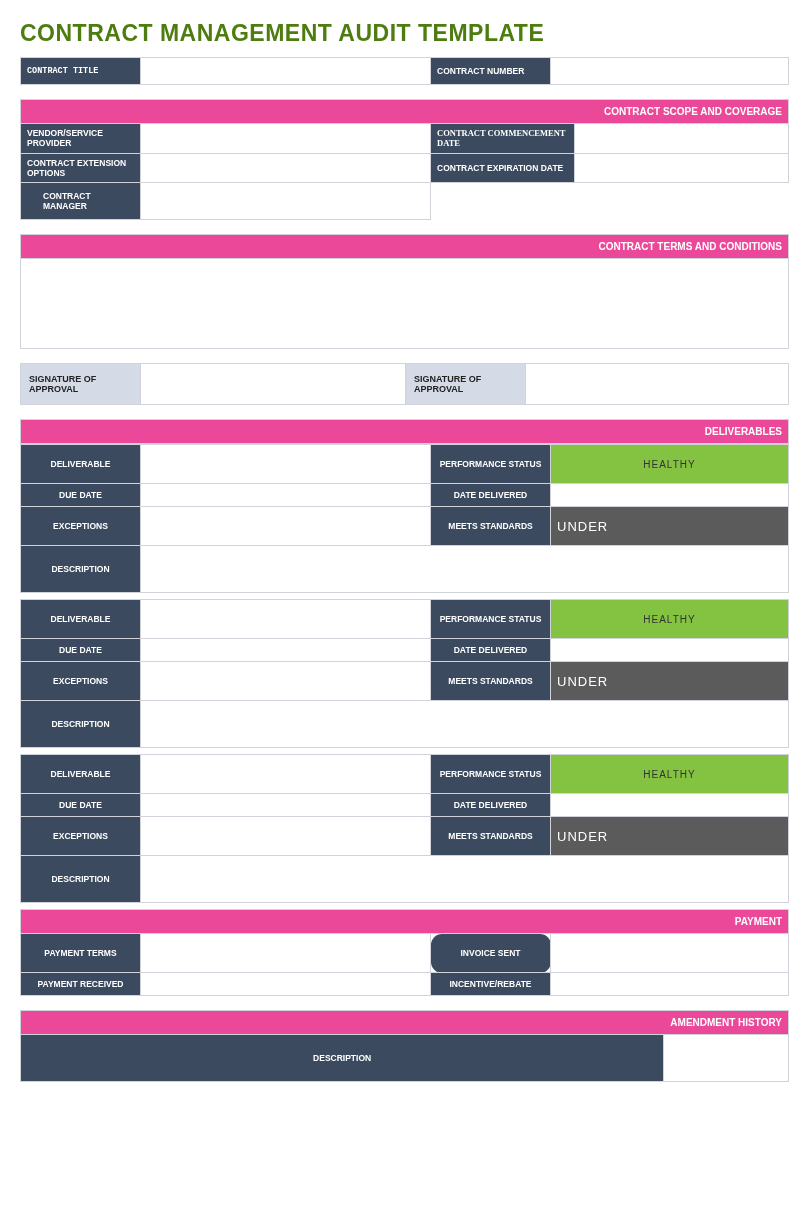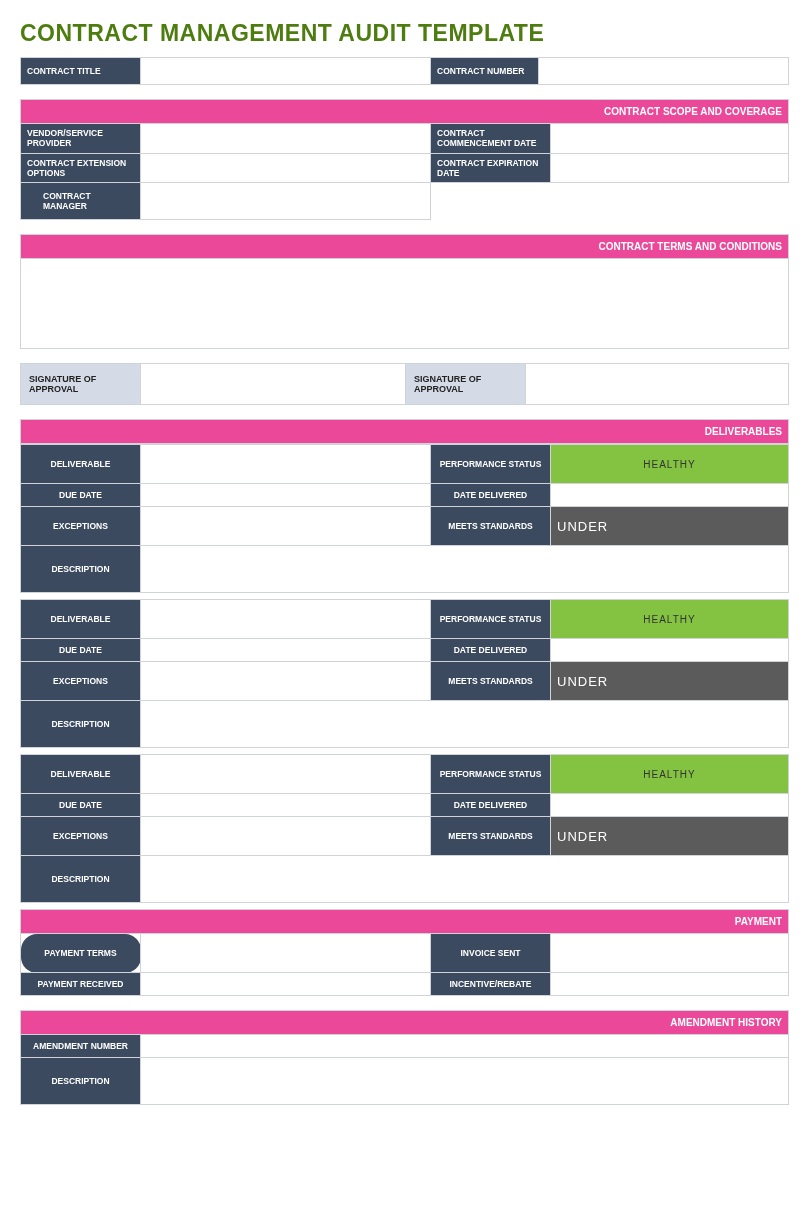--- a/index.html
+++ b/index.html
@@ -91,39 +91,39 @@
   .desc-row td.lbl-tall { padding: 18px 4px; }
 </style>
 </head>
 <body>
 
 <h1>CONTRACT MANAGEMENT AUDIT TEMPLATE</h1>
 
 <table>
   <tbody>
       <tr>
-    <td class="lbl-dark" style="width:120px;padding:8px 6px;">CONTRACT TITLE</td>
+    <td class="lbl-dark" style="width:120px;padding:8px 6px;font-family:Liberation Mono, monospace;">CONTRACT TITLE</td>
     <td class="blank" style="width:290px;"></td>
-    <td class="lbl-dark" style="width:108px;padding:8px 6px;">CONTRACT NUMBER</td>
+    <td class="lbl-dark" style="width:120px;padding:8px 6px;">CONTRACT NUMBER</td>
     <td class="blank"></td>
   </tr>
 </tbody>
   </table>
 
 <div class="spacer"></div>
 
 <table>
   <tbody>
       <tr>
         <td colspan="4" class="hdr-dark">CONTRACT SCOPE AND COVERAGE</td>
       </tr>
   <tr>
     <td class="lbl-dark" style="width:120px;">VENDOR/SERVICE PROVIDER</td>
     <td class="blank" style="width:290px;"></td>
-    <td class="lbl-dark" style="width:120px;">CONTRACT COMMENCEMENT DATE</td>
+    <td class="lbl-dark" style="width:144px;font-family:Liberation Serif, serif;">CONTRACT COMMENCEMENT DATE</td>
     <td class="blank"></td>
   </tr>
   <tr>
     <td class="lbl-dark">CONTRACT EXTENSION OPTIONS</td>
     <td class="blank"></td>
     <td class="lbl-dark">CONTRACT EXPIRATION DATE</td>
     <td class="blank"></td>
   </tr>
   <tr>
     <td class="lbl-dark" style="padding:8px 22px;">CONTRACT MANAGER</td>
@@ -253,43 +253,39 @@
   </div>
 
 <div class="spacer-sm"></div>
 
 <table>
   <tbody>
       <tr>
         <td colspan="4" class="hdr-dark">PAYMENT</td>
       </tr>
   <tr>
-    <td class="lbl-tall" style="width:120px;border-radius:16px;">PAYMENT TERMS</td>
+    <td class="lbl-tall" style="width:120px;">PAYMENT TERMS</td>
     <td class="blank" style="width:290px;"></td>
-    <td class="lbl-tall" style="width:120px;">INVOICE SENT</td>
+    <td class="lbl-tall" style="width:120px;border-radius:11px;">INVOICE SENT</td>
     <td class="blank"></td>
   </tr>
   <tr>
     <td class="lbl-med">PAYMENT RECEIVED</td>
     <td class="blank"></td>
     <td class="lbl-med">INCENTIVE/REBATE</td>
     <td class="blank"></td>
   </tr>
 </tbody>
   </table>
 
 <div class="spacer"></div>
 
 <table>
   <tbody>
       <tr>
         <td colspan="2" class="hdr-dark">AMENDMENT HISTORY</td>
       </tr>
-  <tr>
-    <td class="lbl-med" style="width:120px;">AMENDMENT NUMBER</td>
-    <td class="blank"></td>
-  </tr>
   <tr class="desc-row">
     <td class="lbl-tall">DESCRIPTION</td>
     <td class="blank"></td>
   </tr>
 </tbody>
   </table>
 
 </body></html>

